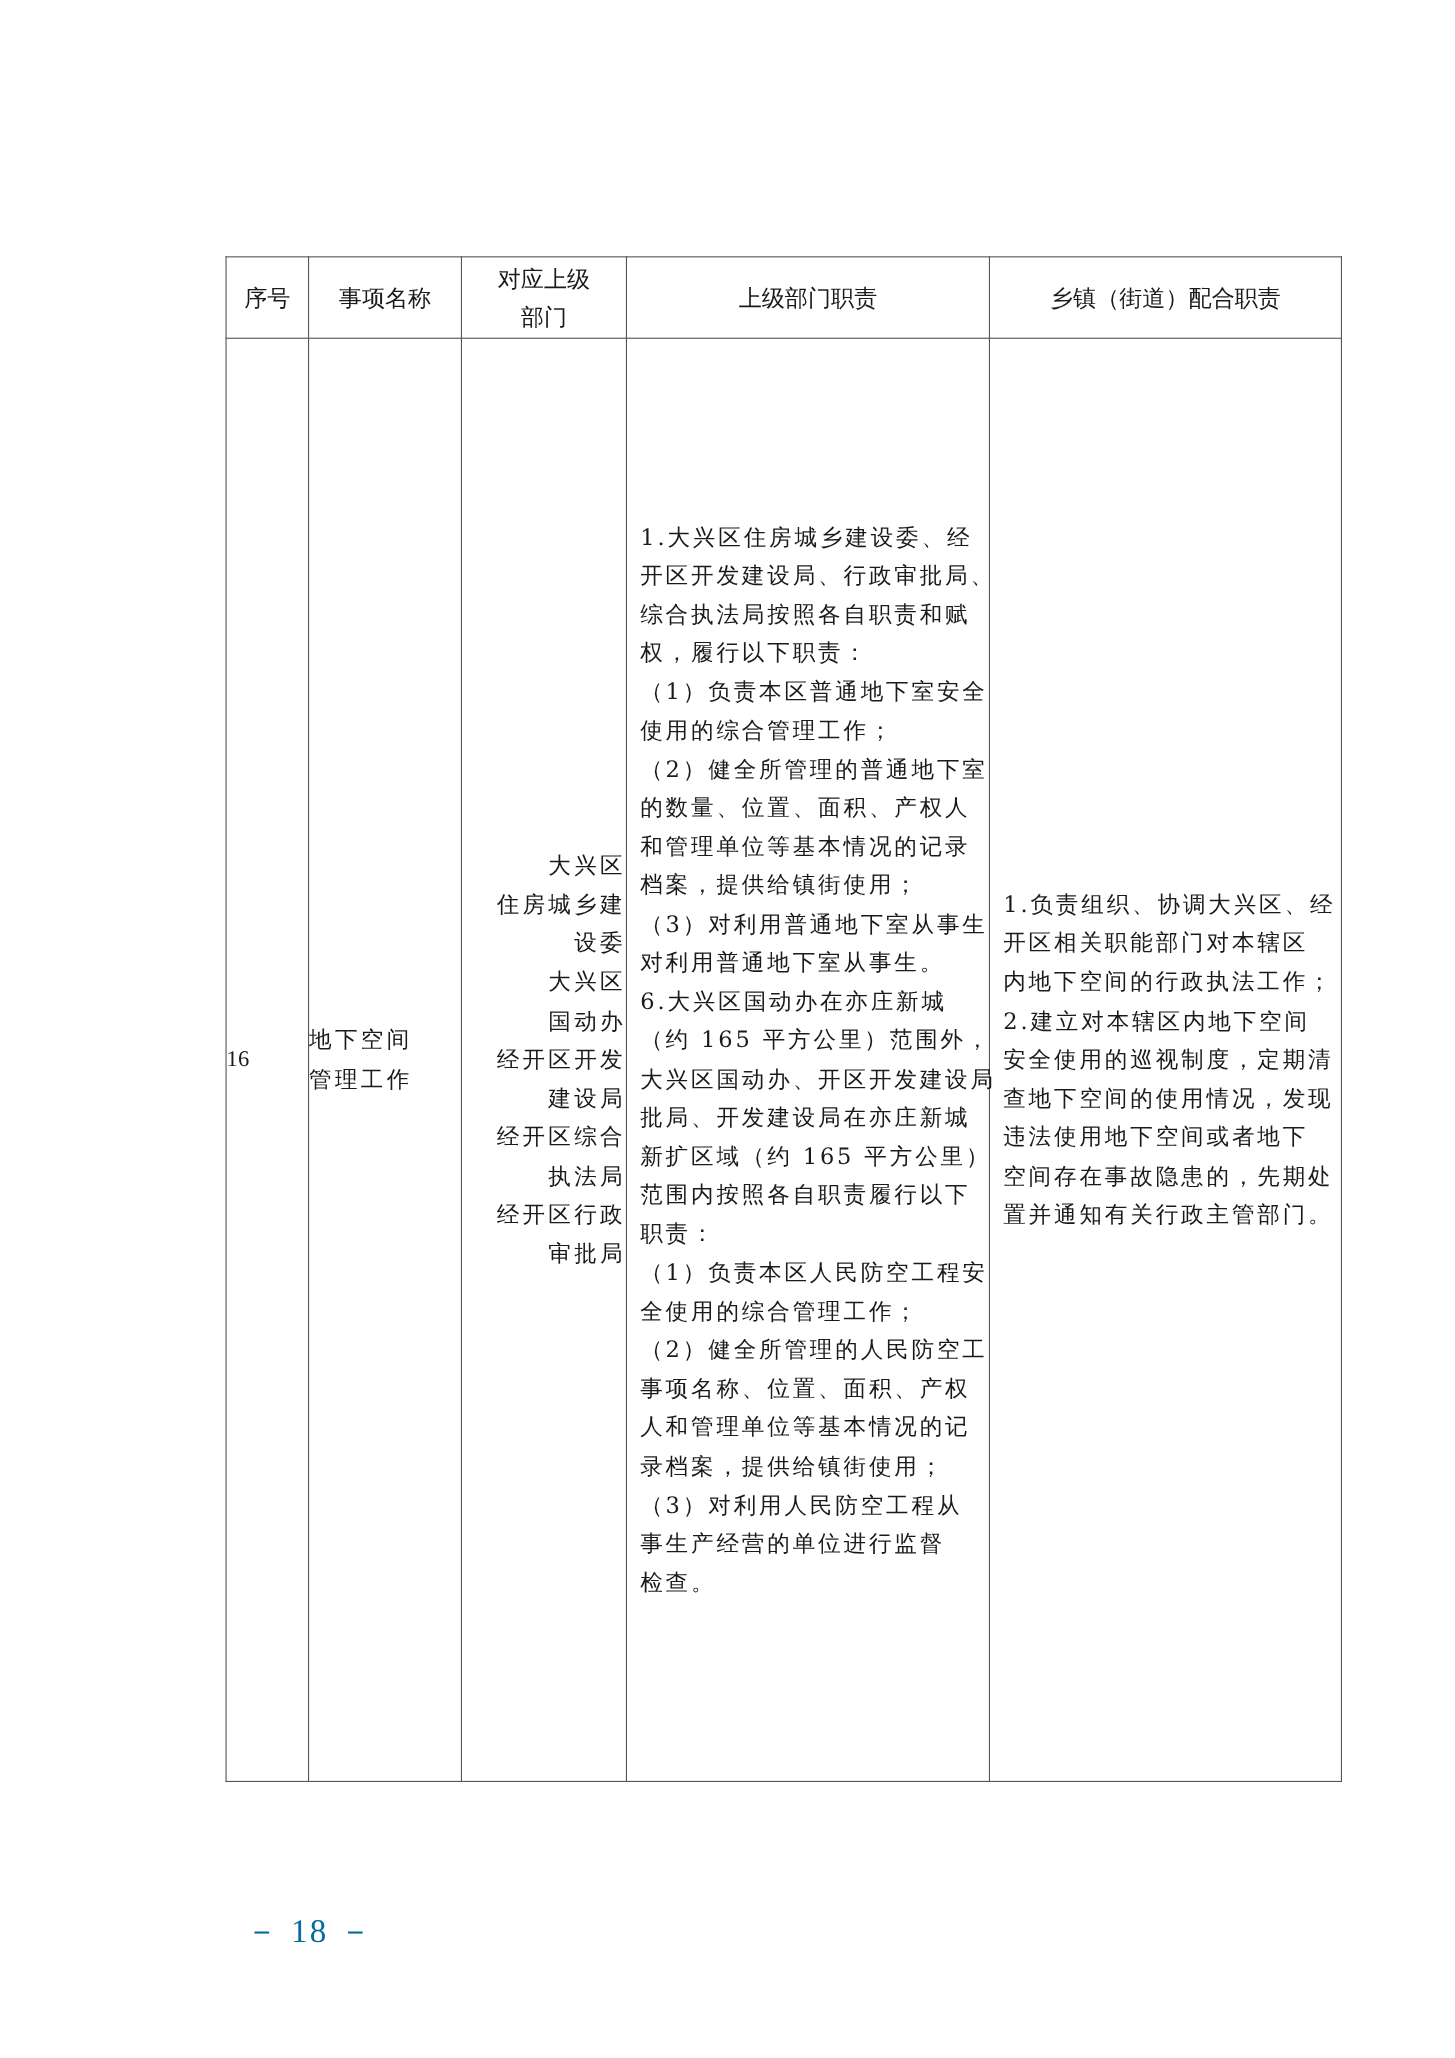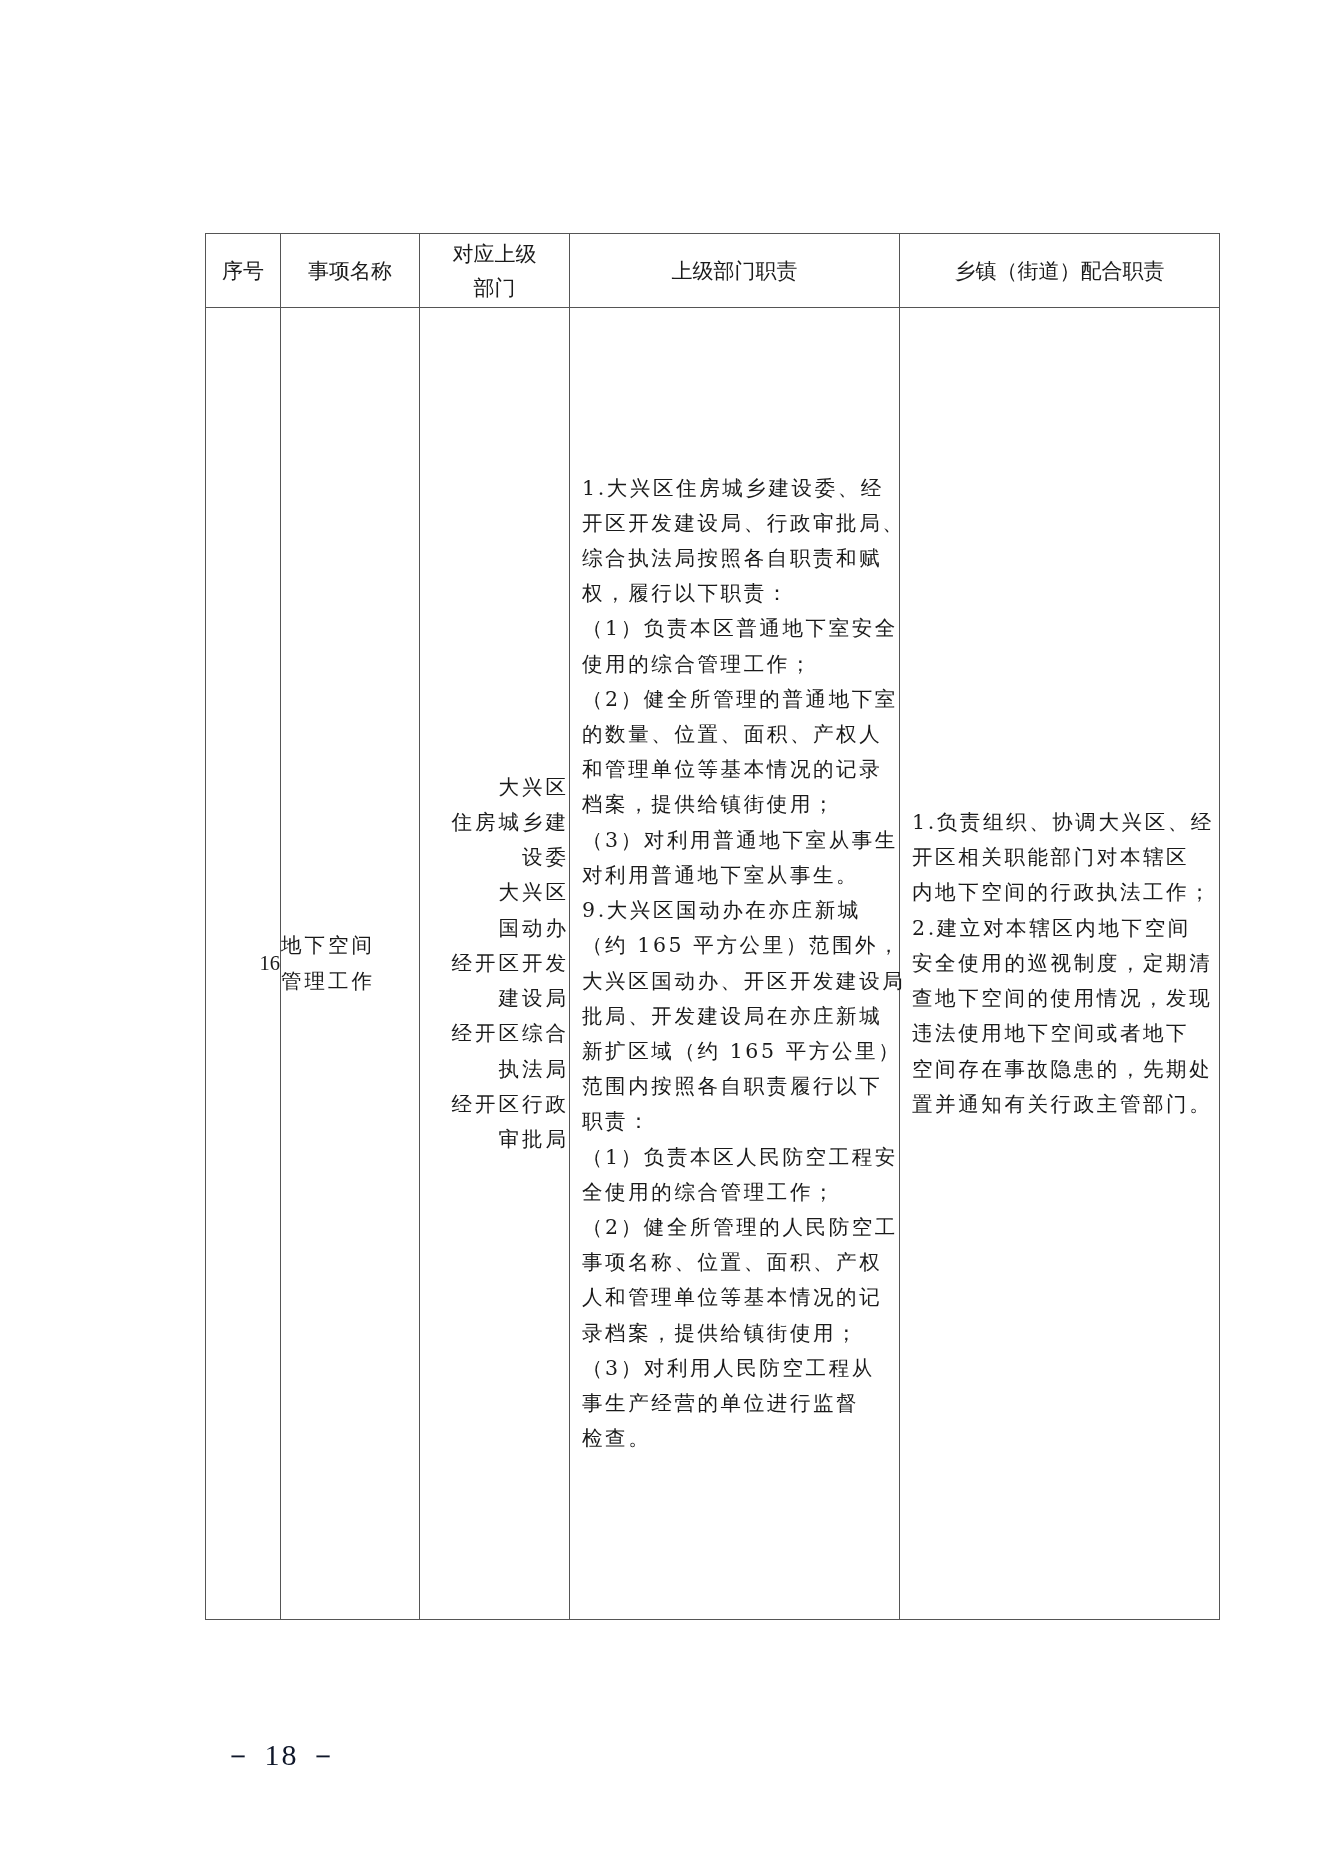--- a/index.html
+++ b/index.html
@@ -19,30 +19,30 @@
   table.duty-table th {
     font-family: "DejaVu Sans", "Liberation Sans", sans-serif;
     font-weight: normal;
     font-size: 21px;
     line-height: 34px;
     text-align: center;
     height: 73px;
   }
   .hdr-line { display: block; }
   tr.body-row td { height: 1311px; font-size: 20.5px; line-height: 35.2px; }
-  td.c-seq { text-align: right; font-family: "Liberation Serif", serif; font-size: 22px; }
+  td.c-seq { text-align: left; font-family: "Liberation Serif", serif; font-size: 22px; }
   td.c-name { letter-spacing: 3px; }
   td.c-dept { text-align: right; letter-spacing: 3px; }
   td.c-upper { padding: 0 10px 0 12px !important; letter-spacing: 2.6px; text-align: justify; }
   td.c-town { padding: 0 10px 0 12px !important; letter-spacing: 2.6px; text-align: justify; }
   .line { display: block; white-space: nowrap; }
   .page-number {
     position: absolute; left: 175px; top: 1735px;
     font-family: "Liberation Serif", serif; font-size: 30px; letter-spacing: 2px;
-    color: #0f172a;
+    color: #0369a1;
   }
 </style>
 </head>
 <body>
 
 <div class="page">
   <table class="duty-table">
     <colgroup>
       <col style="width:75px">
       <col style="width:139px">
@@ -96,21 +96,21 @@
           <span class="line">综合执法局按照各自职责和赋</span>
           <span class="line">权，履行以下职责：</span>
           <span class="line">（1）负责本区普通地下室安全</span>
           <span class="line">使用的综合管理工作；</span>
           <span class="line">（2）健全所管理的普通地下室</span>
           <span class="line">的数量、位置、面积、产权人</span>
           <span class="line">和管理单位等基本情况的记录</span>
           <span class="line">档案，提供给镇街使用；</span>
           <span class="line">（3）对利用普通地下室从事生</span>
           <span class="line">对利用普通地下室从事生。</span>
-          <span class="line">9.大兴区国动办在亦庄新城</span>
+          <span class="line">6.大兴区国动办在亦庄新城</span>
           <span class="line">（约 165 平方公里）范围外，</span>
           <span class="line">大兴区国动办、开区开发建设局</span>
           <span class="line">批局、开发建设局在亦庄新城</span>
           <span class="line">新扩区域（约 165 平方公里）</span>
           <span class="line">范围内按照各自职责履行以下</span>
           <span class="line">职责：</span>
           <span class="line">（1）负责本区人民防空工程安</span>
           <span class="line">全使用的综合管理工作；</span>
           <span class="line">（2）健全所管理的人民防空工</span>
           <span class="line">事项名称、位置、面积、产权</span>

